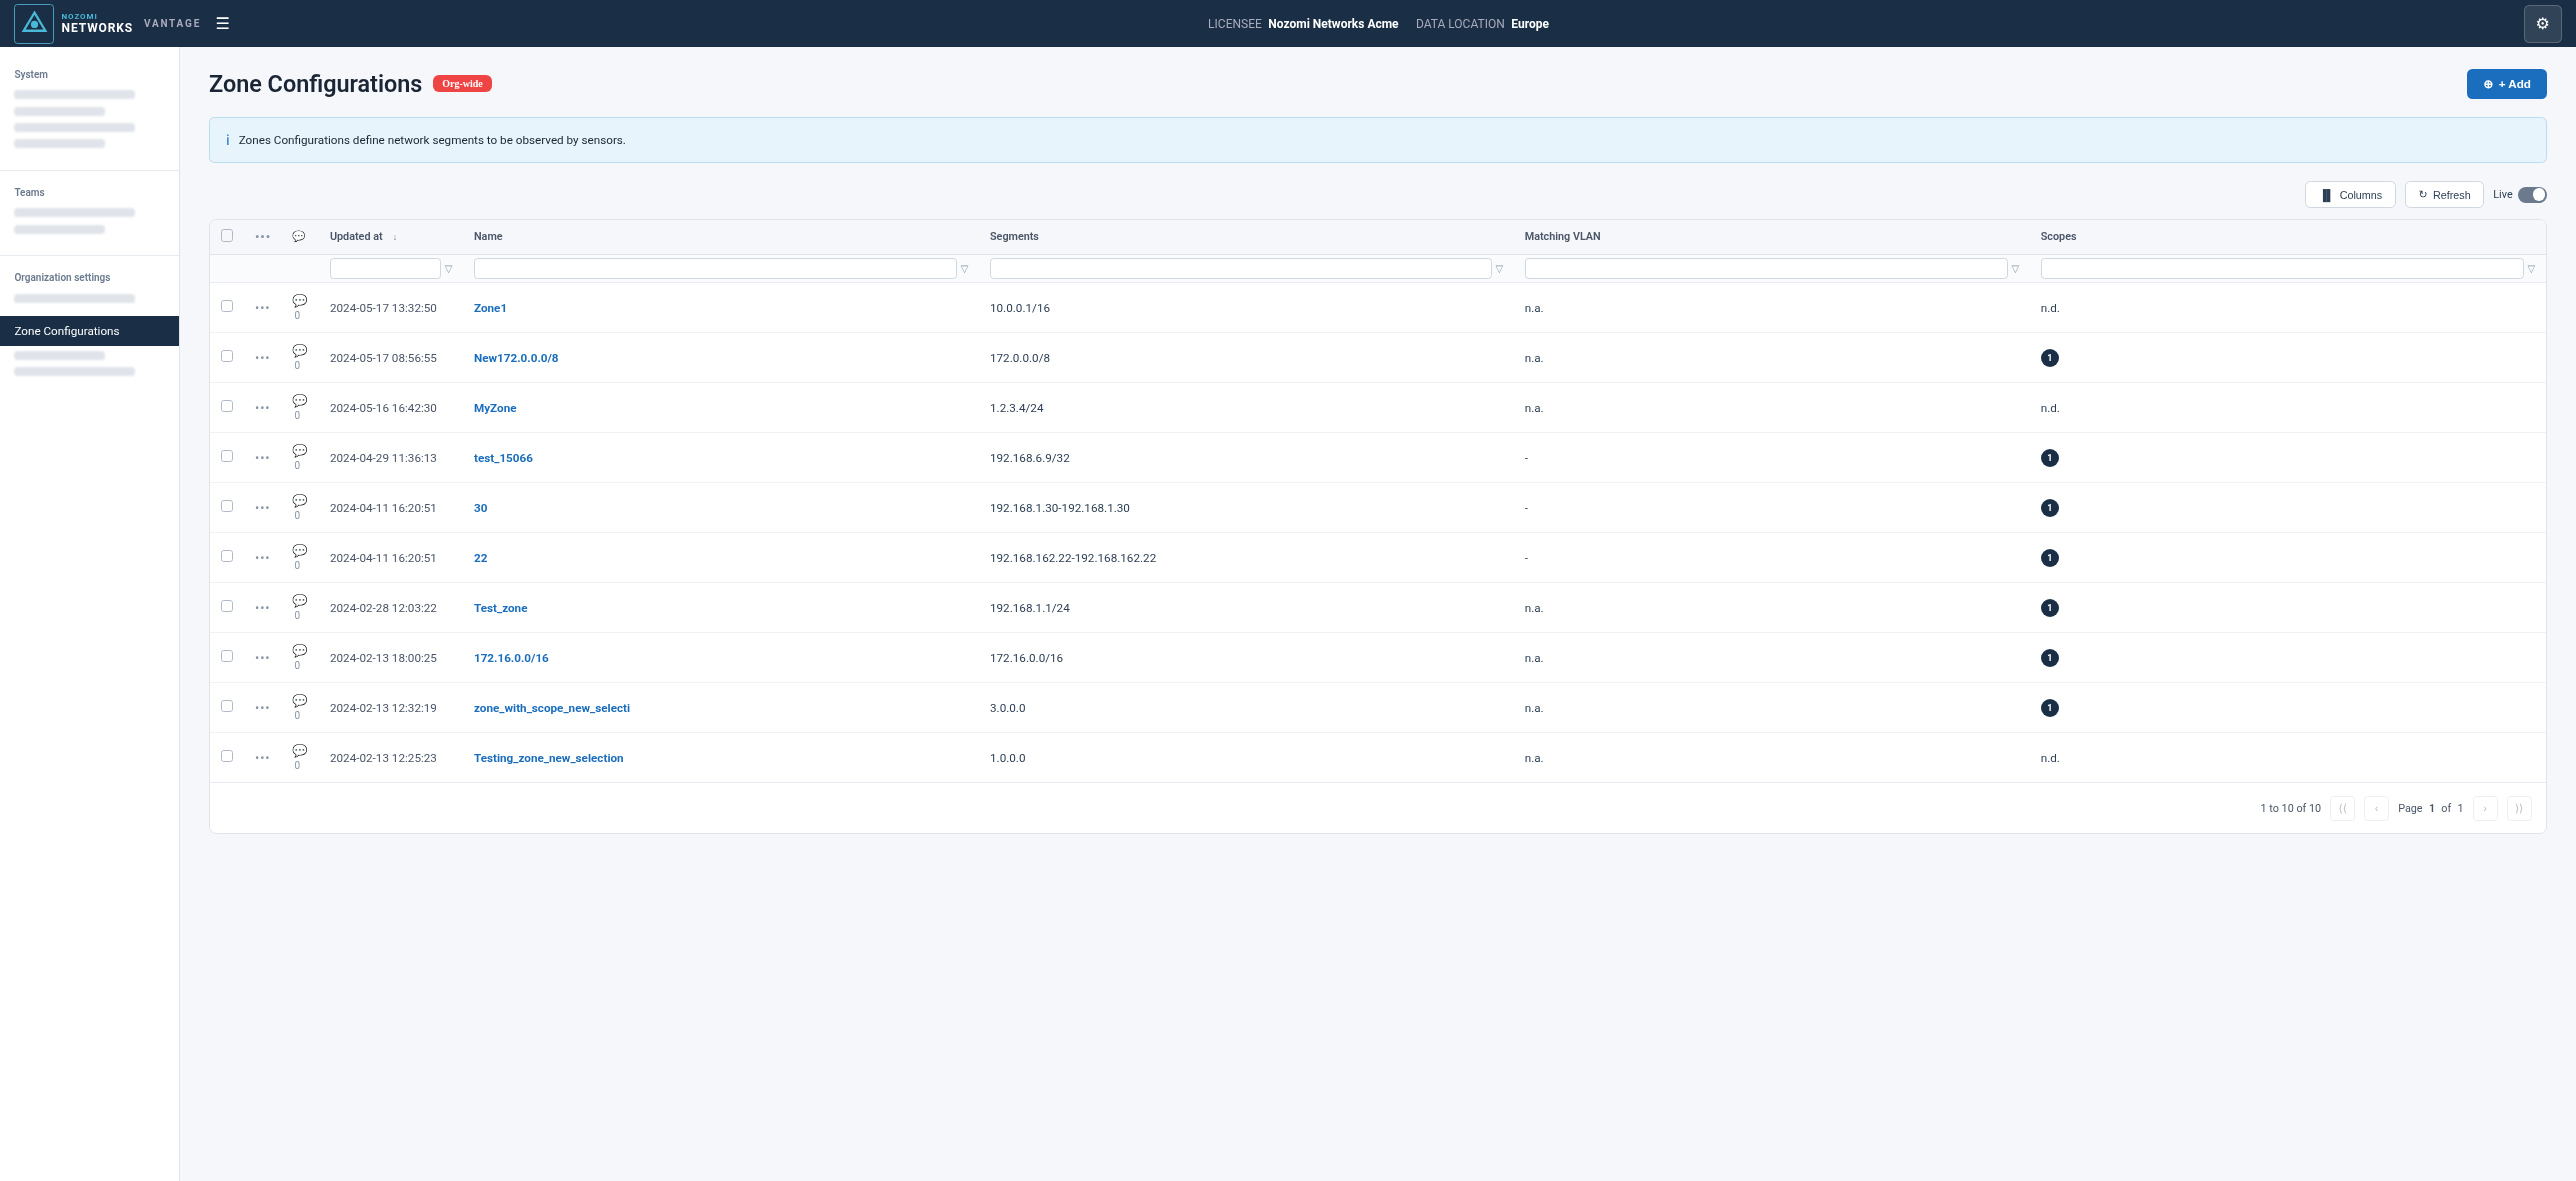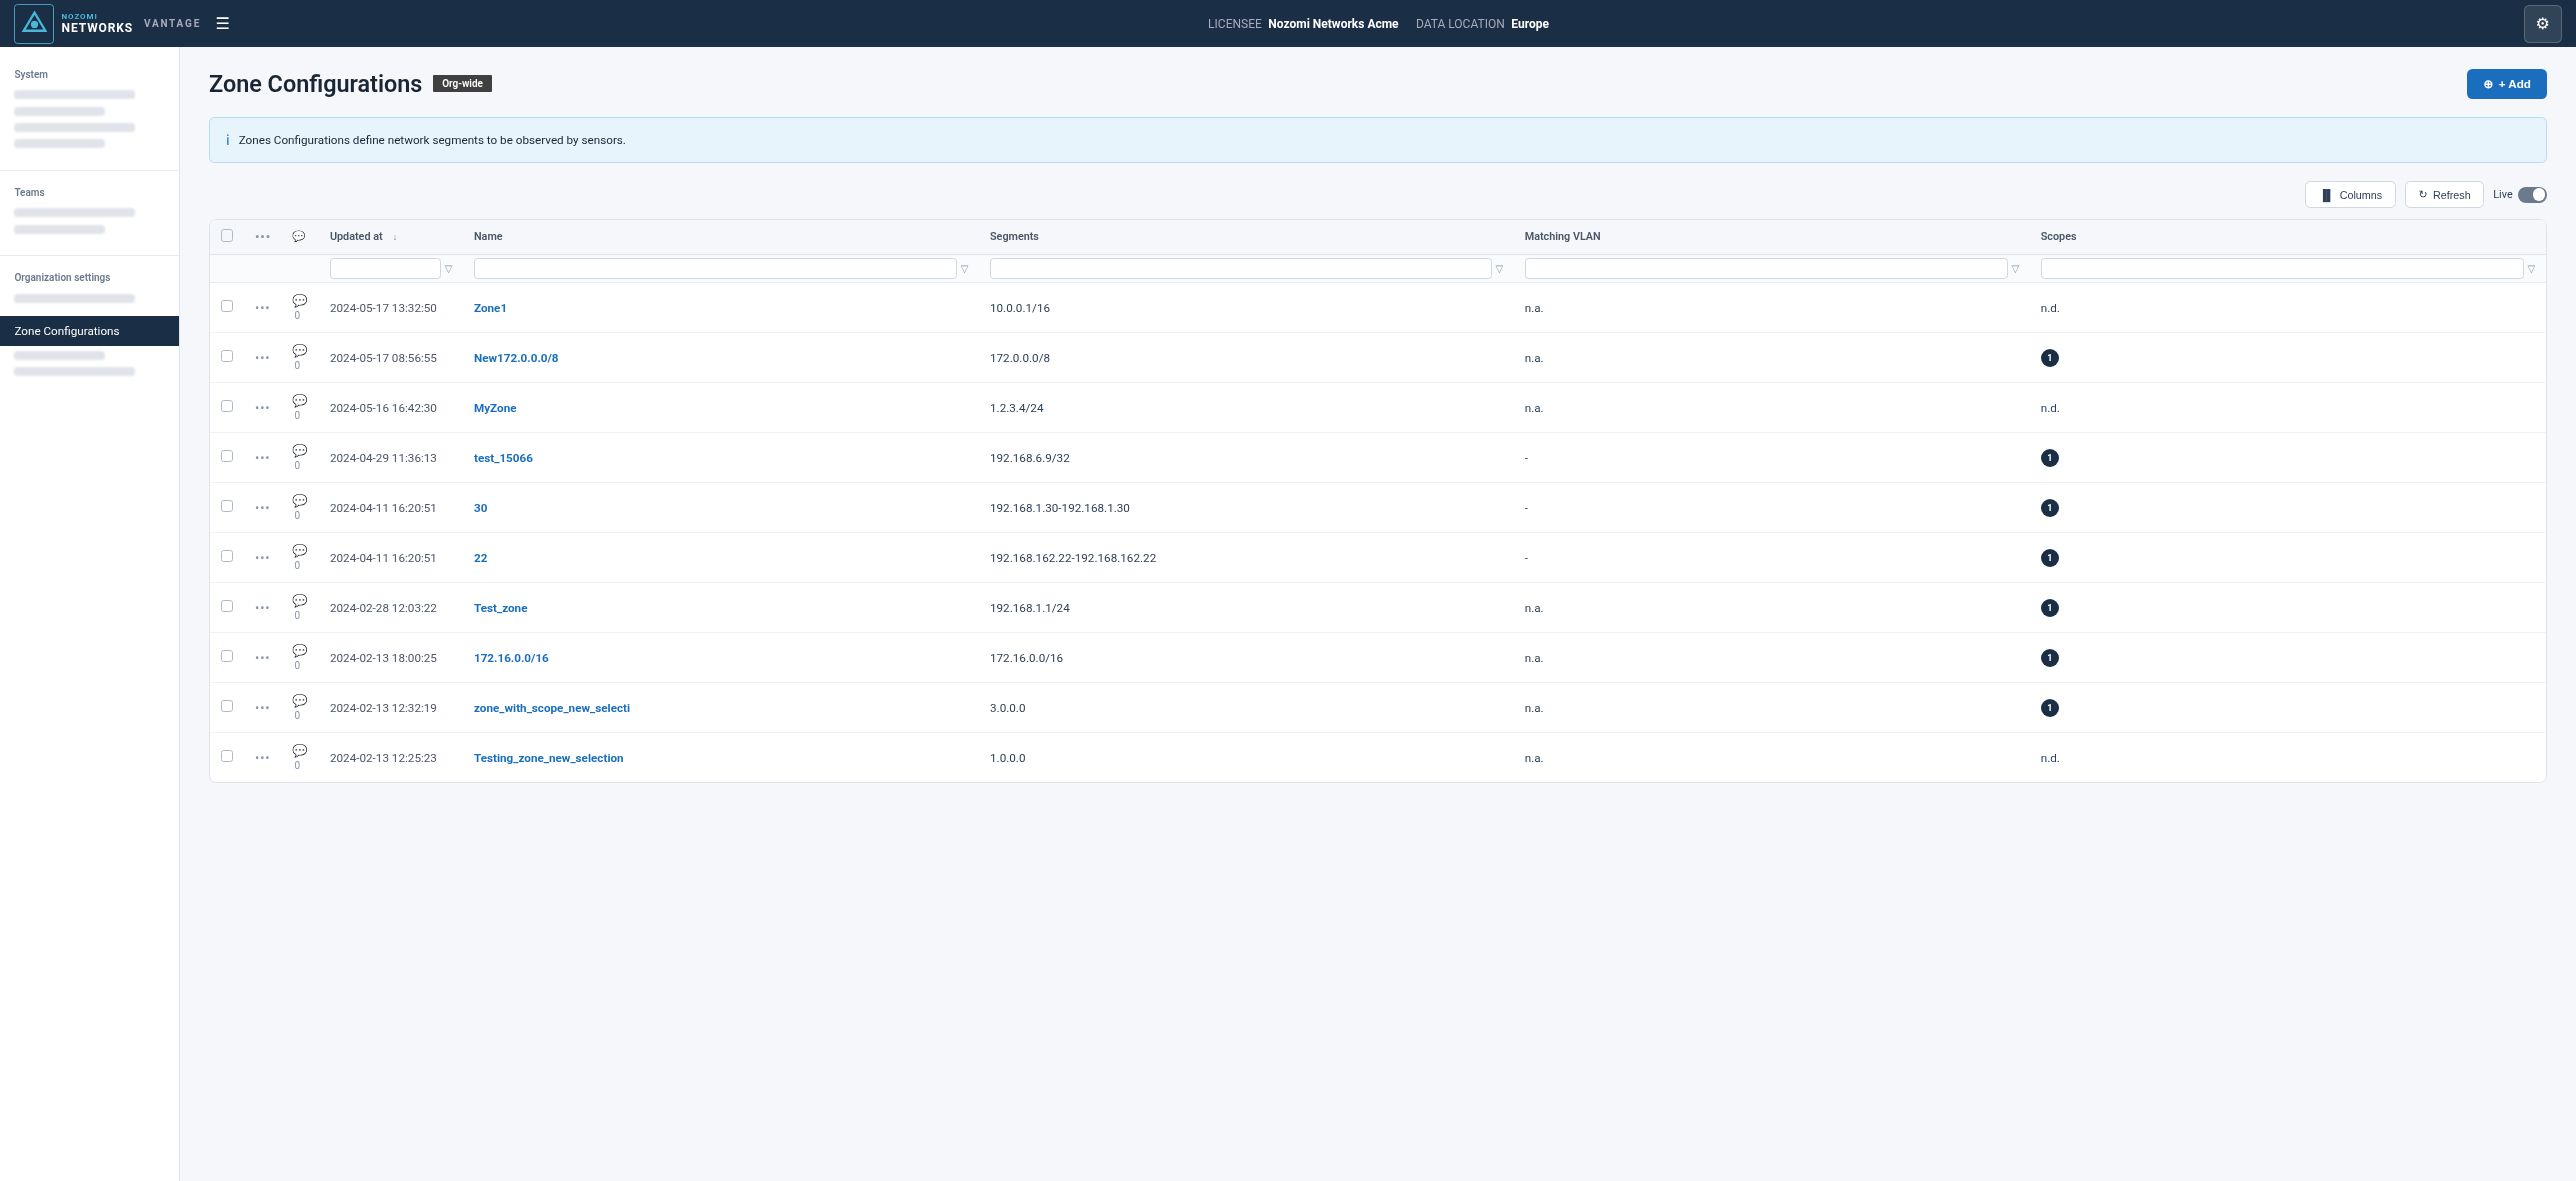--- a/index.html
+++ b/index.html
@@ -92,26 +92,27 @@
 
     .page-header {
       display: flex;
       align-items: center;
       justify-content: space-between;
       margin-bottom: 18px;
     }
     .page-header-left { display: flex; align-items: center; gap: 10.8px; }
     .page-title { font-size: 23.4px; font-weight: 600; color: #1a2535; }
     .badge-org-wide {
-      background: #404040;
+      background: #ef4444;
       color: #fff;
       font-size: 10px;
       font-weight: 600;
       padding: 2.7px 9px;
-      border-radius: 1px;
+      border-radius: 6px;
+      font-family: Liberation Serif, serif;
     }
     .add-btn {
       background: #1a6ebd;
       color: #fff;
       border: none;
       border-radius: 5.4px;
       padding: 8px 16px;
       font-size: 11.7px;
       font-weight: 600;
       cursor: pointer;
@@ -596,17 +597,30 @@
       <td class="cell-name">
         <a class="name-link">Testing_zone_new_selection</a>
       </td>
       <td class="cell-segments">1.0.0.0</td>
       <td class="cell-vlan">n.a.</td>
       <td class="cell-scopes"><span>n.d.</span></td>
     </tr>
           </tbody>
       </table>
 
+      <div class="pagination">
+        <span>1 to 10 of 10</span>
+        <button class="page-nav-btn disabled">⟨⟨</button>
+        <button class="page-nav-btn disabled">‹</button>
+        <span>
+          <span>Page</span>
+          <span class="page-current" style="margin: 0 3.6px;">1</span>
+          <span>of</span>
+          <span style="margin-left:3.6px;">1</span>
+        </span>
+        <button class="page-nav-btn disabled">›</button>
+        <button class="page-nav-btn disabled">⟩⟩</button>
+      </div>
     </div>
 
   </div>
 </div>
 
 
 </body></html>

